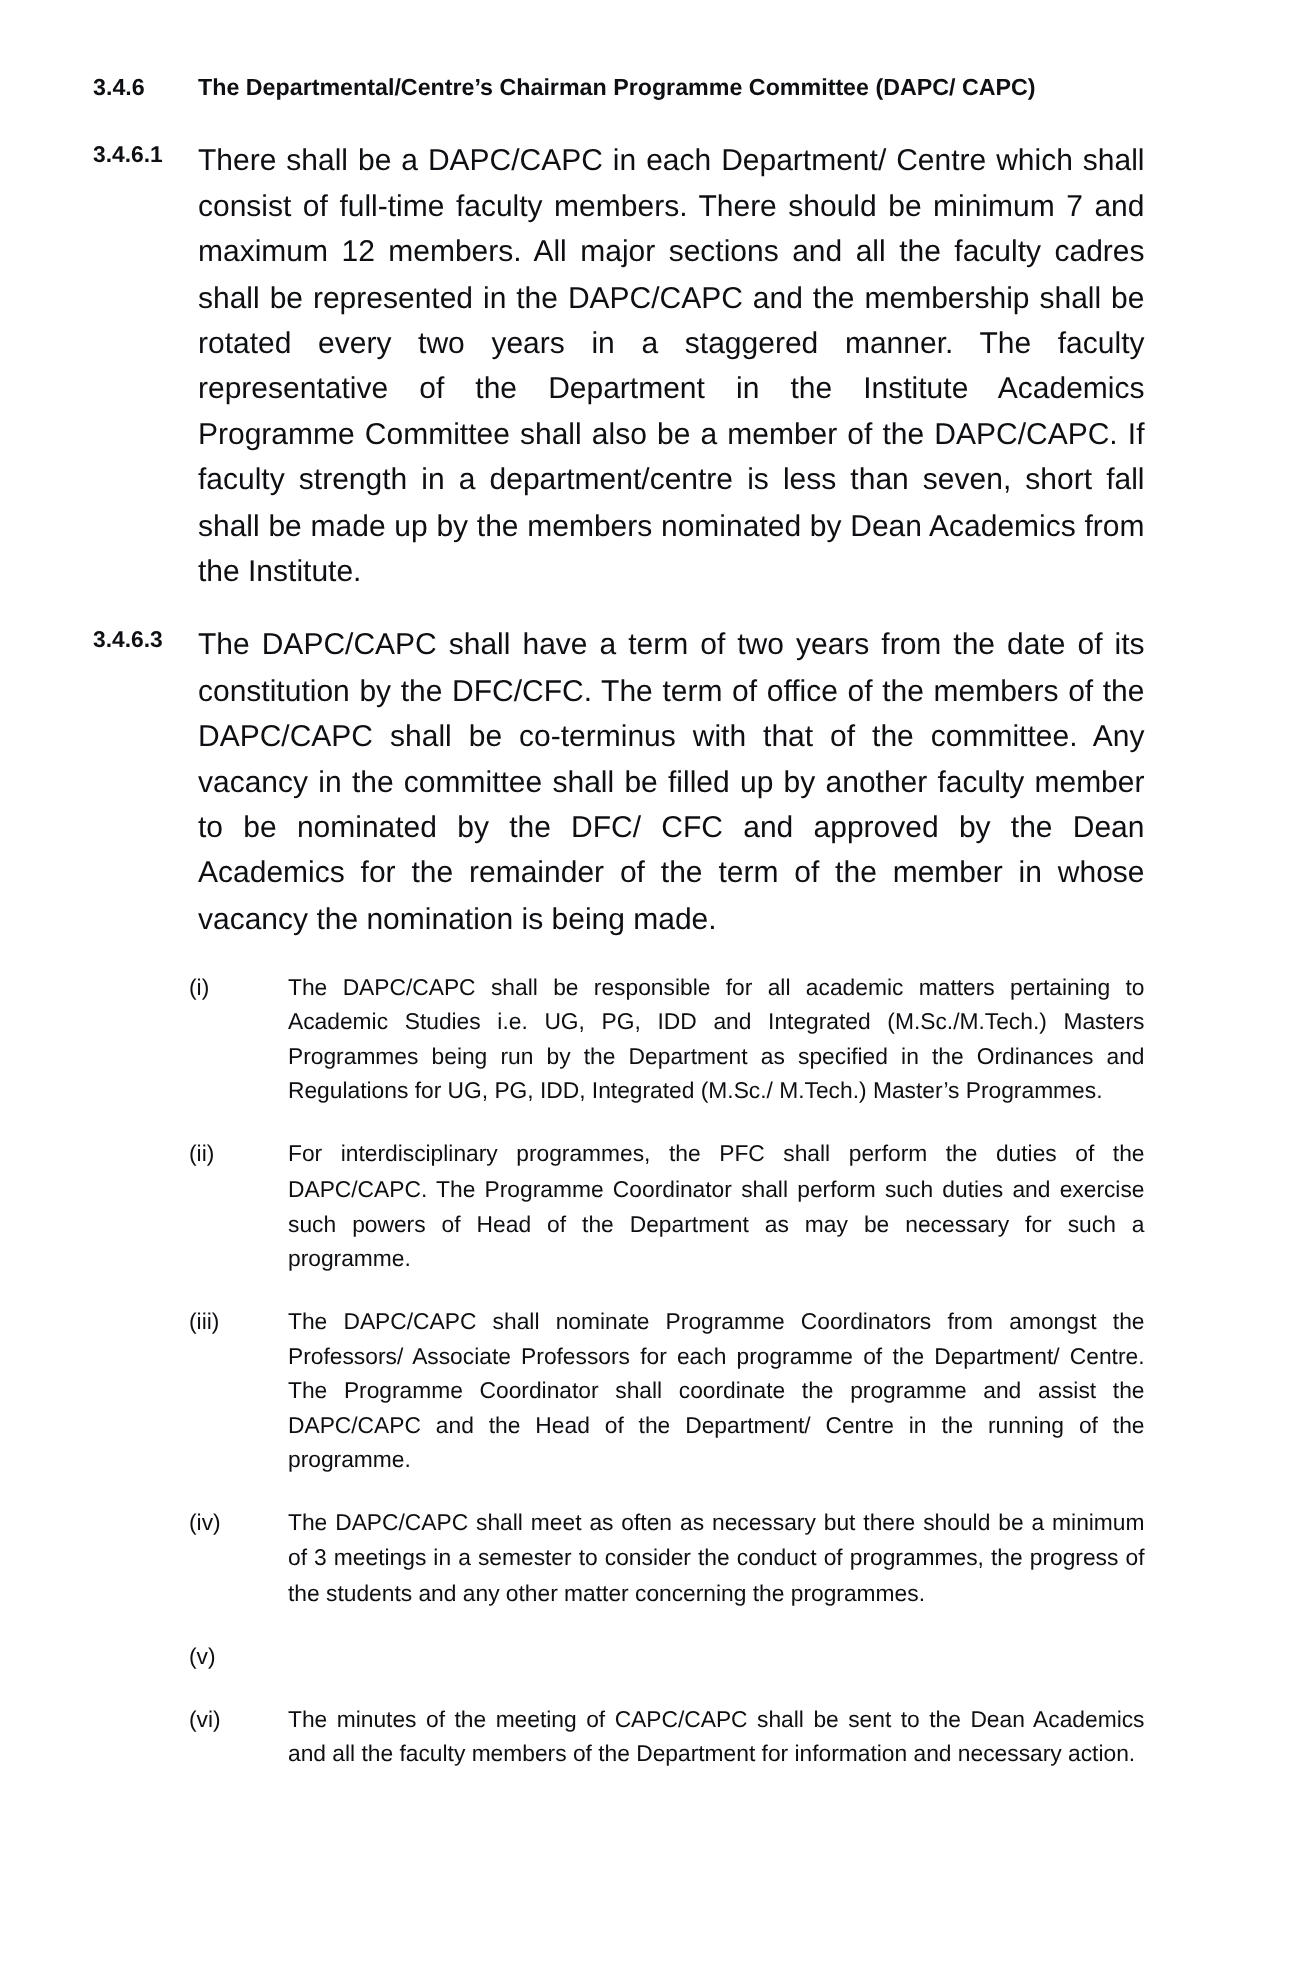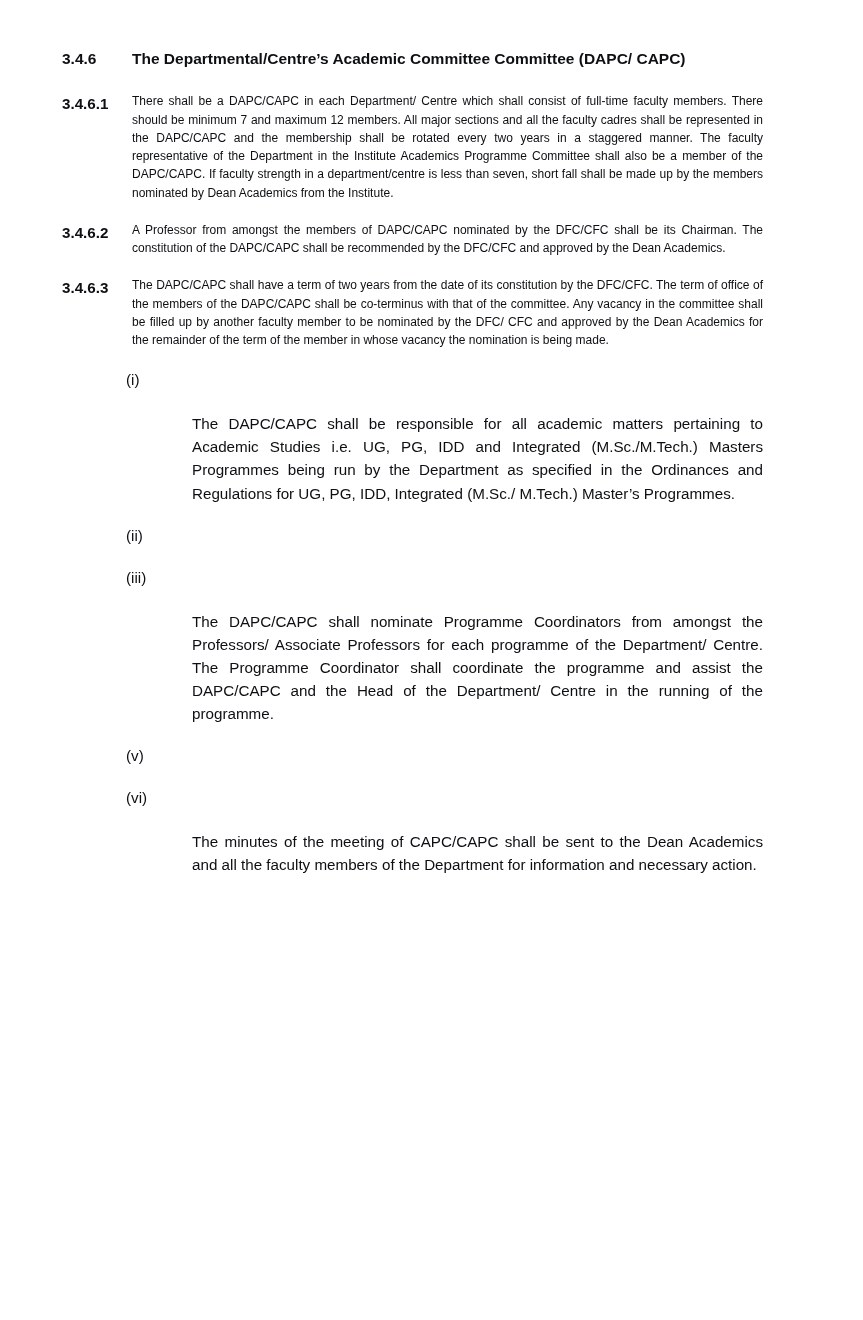--- a/index.html
+++ b/index.html
@@ -51,21 +51,21 @@
     margin-bottom: 19px;
   }
   .clause .num {
     font-weight: bold;
     font-size: 15.2px;
     width: 70px;
     flex: 0 0 70px;
     line-height: 1.52;
   }
   .clause .body {
-    font-size: 12px;
+    font-size: 20px;
     line-height: 1.52;
     text-align: justify;
     text-justify: inter-word;
     flex: 1;
     hyphens: none;
   }
   .clause.bold-body .body {
     font-weight: bold;
   }
   .clause.no-justify .body {
@@ -87,68 +87,68 @@
     width: 66px;
     flex: 0 0 66px;
     line-height: 1.52;
   }
   .roman-item .rtxt {
     font-size: 15.2px;
     line-height: 1.52;
     text-align: justify;
     text-justify: inter-word;
     flex: 1;
-    margin-top: 44px;
   }
   .roman-item:last-child .rtxt {
     text-align: justify;
   }
 </style>
 </head>
 <body>
 
 <div class="page">
 
   <div class="section-head">
     <div class="num">3.4.6</div>
-    <div class="txt">The Departmental/Centre’s Academic Committee Committee (DAPC/ CAPC)</div>
+    <div class="txt">The Departmental/Centre’s Chairman Programme Committee (DAPC/ CAPC)</div>
   </div>
 
   <div class="clause">
     <div class="num">3.4.6.1</div>
     <div class="body">There shall be a DAPC/CAPC in each Department/ Centre which shall consist of full-time faculty members. There should be minimum 7 and maximum 12 members. All major sections and all the faculty cadres shall be represented in the DAPC/CAPC and the membership shall be rotated every two years in a staggered manner.  The faculty representative of the Department in the Institute Academics Programme Committee shall also be a member of the DAPC/CAPC. If faculty strength in a department/centre is less than seven, short fall shall be made up by the members nominated by Dean Academics from the Institute.</div>
   </div>
 
-  <div class="clause">
-    <div class="num">3.4.6.2</div>
-    <div class="body">A Professor from amongst the members of DAPC/CAPC nominated by the DFC/CFC shall be its Chairman. The constitution of the DAPC/CAPC shall be recommended by the DFC/CFC and approved by the Dean Academics.</div>
-  </div>
 
   <div class="clause">
     <div class="num">3.4.6.3</div>
     <div class="body">The DAPC/CAPC shall have a term of two years from the date of its constitution by the DFC/CFC. The term of office of the members of the DAPC/CAPC shall be co-terminus with that of the committee. Any vacancy in the committee shall be filled up by another faculty member to be nominated by the DFC/ CFC and approved by the Dean Academics for the remainder of the term of the member in whose vacancy the nomination is being made.</div>
   </div>
 
 
   <div class="roman-list">
 
     <div class="roman-item">
       <div class="rnum">(i)</div>
       <div class="rtxt">The DAPC/CAPC shall be responsible for all academic matters pertaining to Academic Studies i.e. UG, PG, IDD and Integrated (M.Sc./M.Tech.) Masters Programmes being run by the Department as specified in the Ordinances and Regulations for UG, PG, IDD, Integrated  (M.Sc./ M.Tech.) Master’s Programmes.</div>
     </div>
 
     <div class="roman-item">
       <div class="rnum">(ii)</div>
+      <div class="rtxt">For interdisciplinary programmes, the PFC shall perform the duties of the DAPC/CAPC. The Programme Coordinator shall perform such duties and exercise such powers of Head of the Department as may be necessary for such a programme.</div>
     </div>
 
     <div class="roman-item">
       <div class="rnum">(iii)</div>
       <div class="rtxt">The DAPC/CAPC shall nominate Programme Coordinators from amongst the Professors/ Associate Professors for each programme of the Department/ Centre. The Programme Coordinator shall coordinate the programme and assist the DAPC/CAPC and the Head of the Department/ Centre in the running of the programme.</div>
     </div>
 
+    <div class="roman-item">
+      <div class="rnum">(iv)</div>
+      <div class="rtxt">The DAPC/CAPC shall meet as often as necessary but there should be a minimum of 3 meetings in a semester to consider the conduct of programmes, the progress of the students and any other matter concerning the programmes.</div>
+    </div>
 
     <div class="roman-item">
       <div class="rnum">(v)</div>
     </div>
 
     <div class="roman-item">
       <div class="rnum">(vi)</div>
       <div class="rtxt">The minutes of the meeting of CAPC/CAPC shall be sent to the Dean Academics and all the faculty members of the Department for information and necessary action.</div>
     </div>
 

